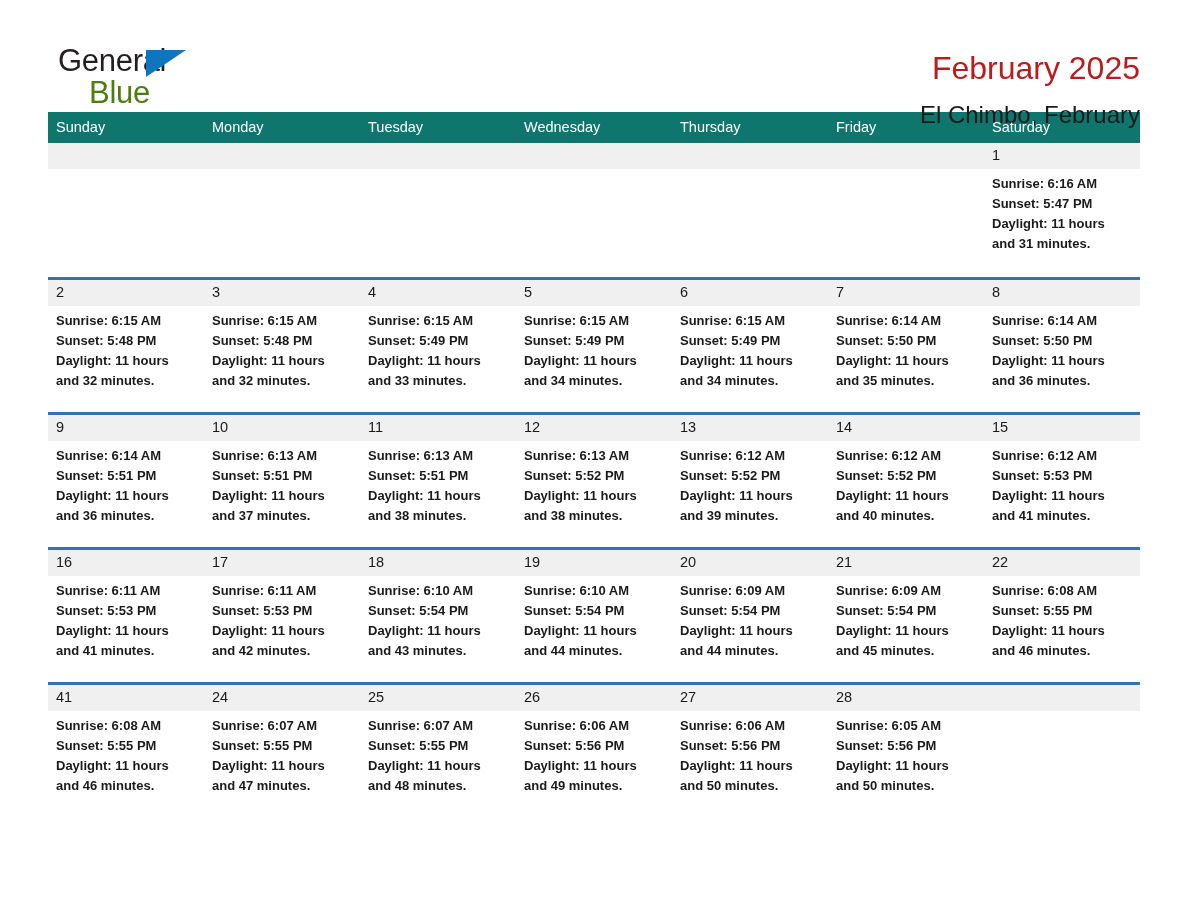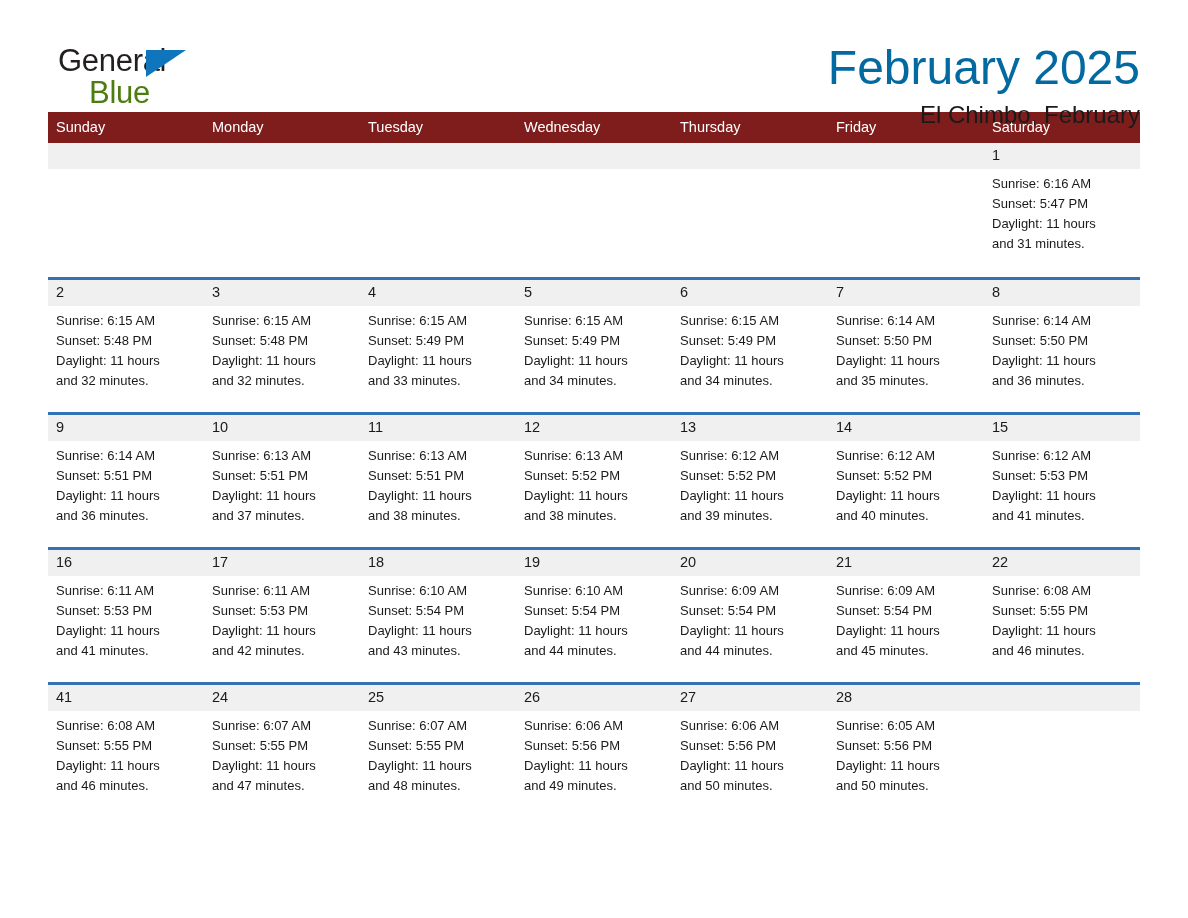--- a/index.html
+++ b/index.html
@@ -49,42 +49,42 @@
     position: absolute;
     left: 98px;
     top: 6px;
     width: 0;
     height: 0;
     border-left: 40px solid #0f75bc;
     border-bottom: 27px solid transparent;
   }
   .titles { text-align: right; }
   .month-title {
-    font-size: 48px;
+    font-size: 32px;
     font-weight: normal;
-    color: #0369a1;
+    color: #b91c1c;
     line-height: 48px;
     letter-spacing: 0px;
   }
   .location {
     font-size: 24px;
     font-weight: normal;
     color: #1a1a1a;
     line-height: 34px;
     margin-top: 6px;
   }
 
   
   .calendar {
     width: 1092px;
     border-collapse: collapse;
     table-layout: fixed;
   }
   .dow-row th {
-    background: #7f1d1d;
+    background: #0f766e;
     color: #ffffff;
     font-size: 14.5px;
     font-weight: normal;
     text-align: left;
     padding: 7px 0 8px 8px;
     height: 30px;
   }
   .week-row td {
     vertical-align: top;
     padding: 0;
@@ -100,20 +100,21 @@
     padding: 4px 0 5px 8px;
     height: 26px;
     line-height: 17px;
   }
   .daynum.empty { color: transparent; }
   .details {
     padding: 5px 8px 0 8px;
     font-size: 13px;
     color: #1a1a1a;
     line-height: 20px;
+    font-weight: bold;
   }
   .details div { white-space: nowrap; }
   .blank .daynum { background: #f0f0f0; }
 </style>
 </head>
 <body>
 
 <div class="page">
 
   <div class="topbar">

